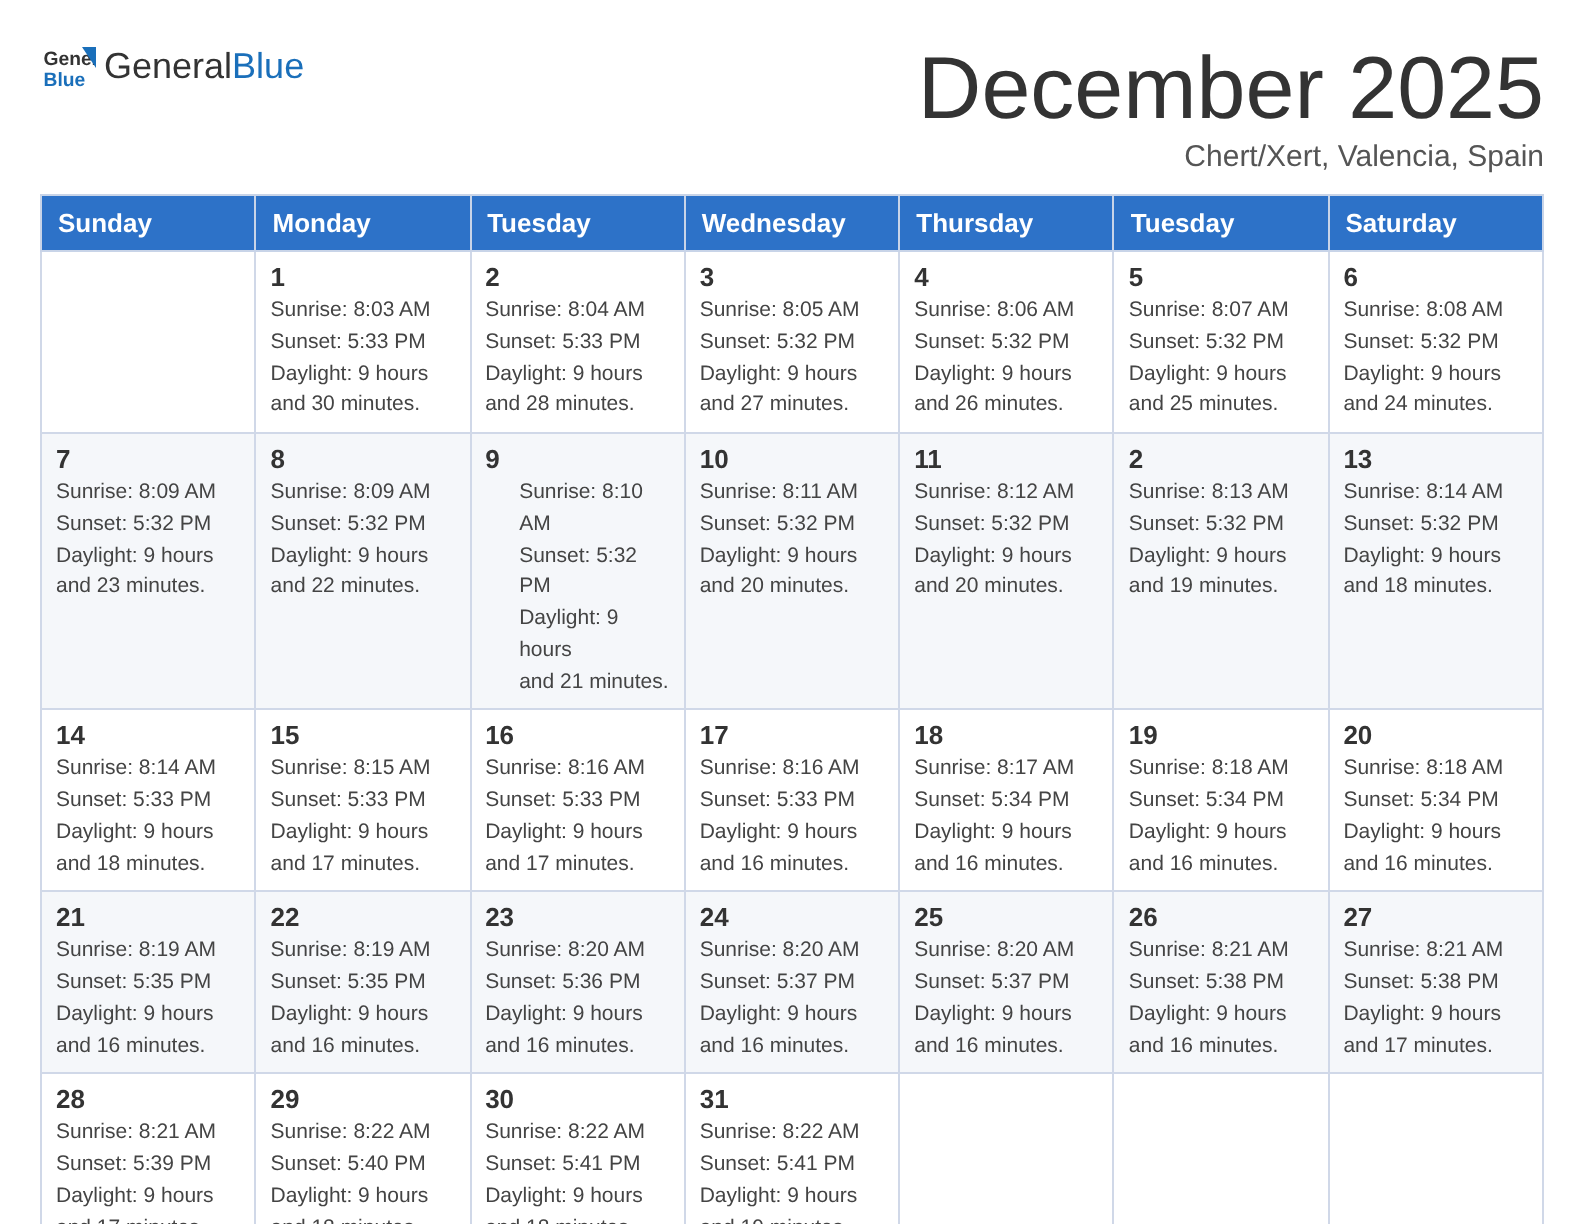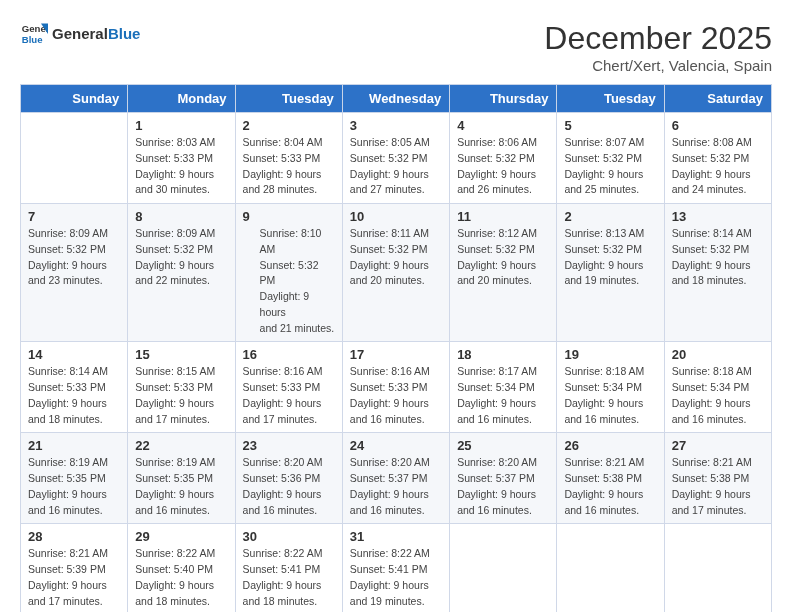--- a/index.html
+++ b/index.html
@@ -20,37 +20,37 @@
       display: flex;
       align-items: center;
       gap: 4px;
     }
     .logo-icon {
       width: 28px;
       height: 28px;
     }
     .title-block { text-align: right; }
     .month-title {
-      font-size: 32px;
+      font-size: 44px;
       font-weight: normal;
       color: #333;
     }
     .subtitle {
       font-size: 15px;
       color: #555;
     }
     table {
       width: 100%;
       border-collapse: collapse;
       table-layout: fixed;
     }
     thead tr th {
       background-color: #2d72c8;
       color: white;
-      text-align: right;
+      text-align: left;
       padding: 6px 8px;
       font-size: 13px;
       font-weight: bold;
       border: 1px solid #c8d4e8;
     }
     tbody tr td {
       vertical-align: top;
       border: 1px solid #d0d8e8;
       padding: 5px 7px;
       min-height: 80px;
@@ -78,21 +78,21 @@
 
 <div class="header">
   <div class="logo">
     <svg class="logo-icon" viewBox="0 0 32 32">
       <rect x="0" y="0" width="32" height="32" fill="white"></rect>
       <text x="2" y="14" font-size="11" font-weight="bold" fill="#333" font-family="Arial">General</text>
       <text x="2" y="26" font-size="11" font-weight="bold" fill="#1a6fba" font-family="Arial">Blue</text>
       <polygon points="24,4 32,4 32,16" fill="#1a6fba"></polygon>
     </svg>
     <div>
-      <div style="font-size:15px; font-weight:bold; line-height:1.1;">
+      <div style="font-size:18px; font-weight:normal; line-height:1.1;">
         <span style="color:#333;">General</span><span style="color:#1a6fba;">Blue</span>
       </div>
     </div>
   </div>
   <div class="title-block">
     <div class="month-title">December 2025</div>
     <div class="subtitle">Chert/Xert, Valencia, Spain</div>
   </div>
 </div>
 

